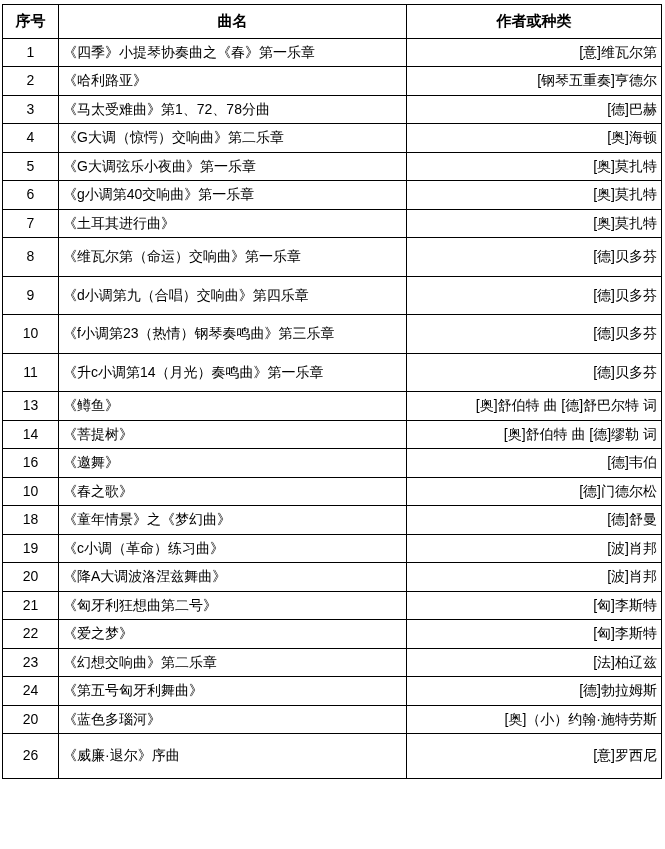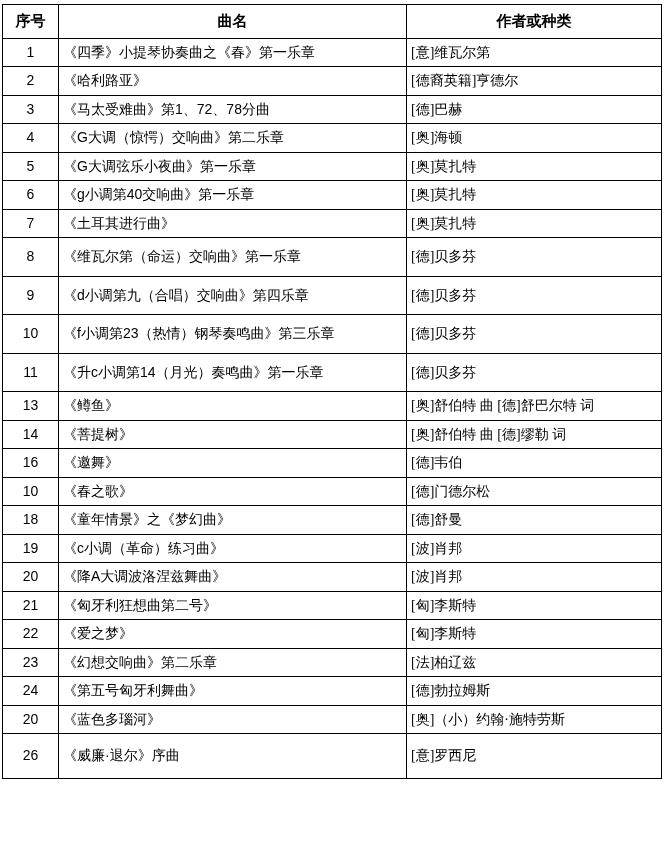--- a/index.html
+++ b/index.html
@@ -46,24 +46,23 @@
     text-align: center;
     font-size: 13px;
   }
   td.title {
     text-align: left;
     padding-left: 10px;
     white-space: nowrap;
     margin-left: 12px;
   }
   td.author {
-    text-align: left;
+    text-align: right;
     padding-left: 8px;
     white-space: nowrap;
-    font-family: Liberation Serif, serif;
   }
   tr.tall td { padding-top: 10px; padding-bottom: 10px; }
   tr.last td { padding-top: 13px; padding-bottom: 13px; }
 </style>
 </head>
 <body>
 
 <div class="sheet">
   <table class="music-table">
     <colgroup>
@@ -80,21 +79,21 @@
     </thead>
     <tbody>
       <tr>
         <td class="idx">1</td>
         <td class="title">《四季》小提琴协奏曲之《春》第一乐章</td>
         <td class="author">[意]维瓦尔第</td>
       </tr>
       <tr>
         <td class="idx">2</td>
         <td class="title">《哈利路亚》</td>
-        <td class="author">[德裔英籍]亨德尔</td>
+        <td class="author">[钢琴五重奏]亨德尔</td>
       </tr>
       <tr>
         <td class="idx">3</td>
         <td class="title">《马太受难曲》第1、72、78分曲</td>
         <td class="author">[德]巴赫</td>
       </tr>
       <tr>
         <td class="idx">4</td>
         <td class="title">《G大调（惊愕）交响曲》第二乐章</td>
         <td class="author">[奥]海顿</td>

